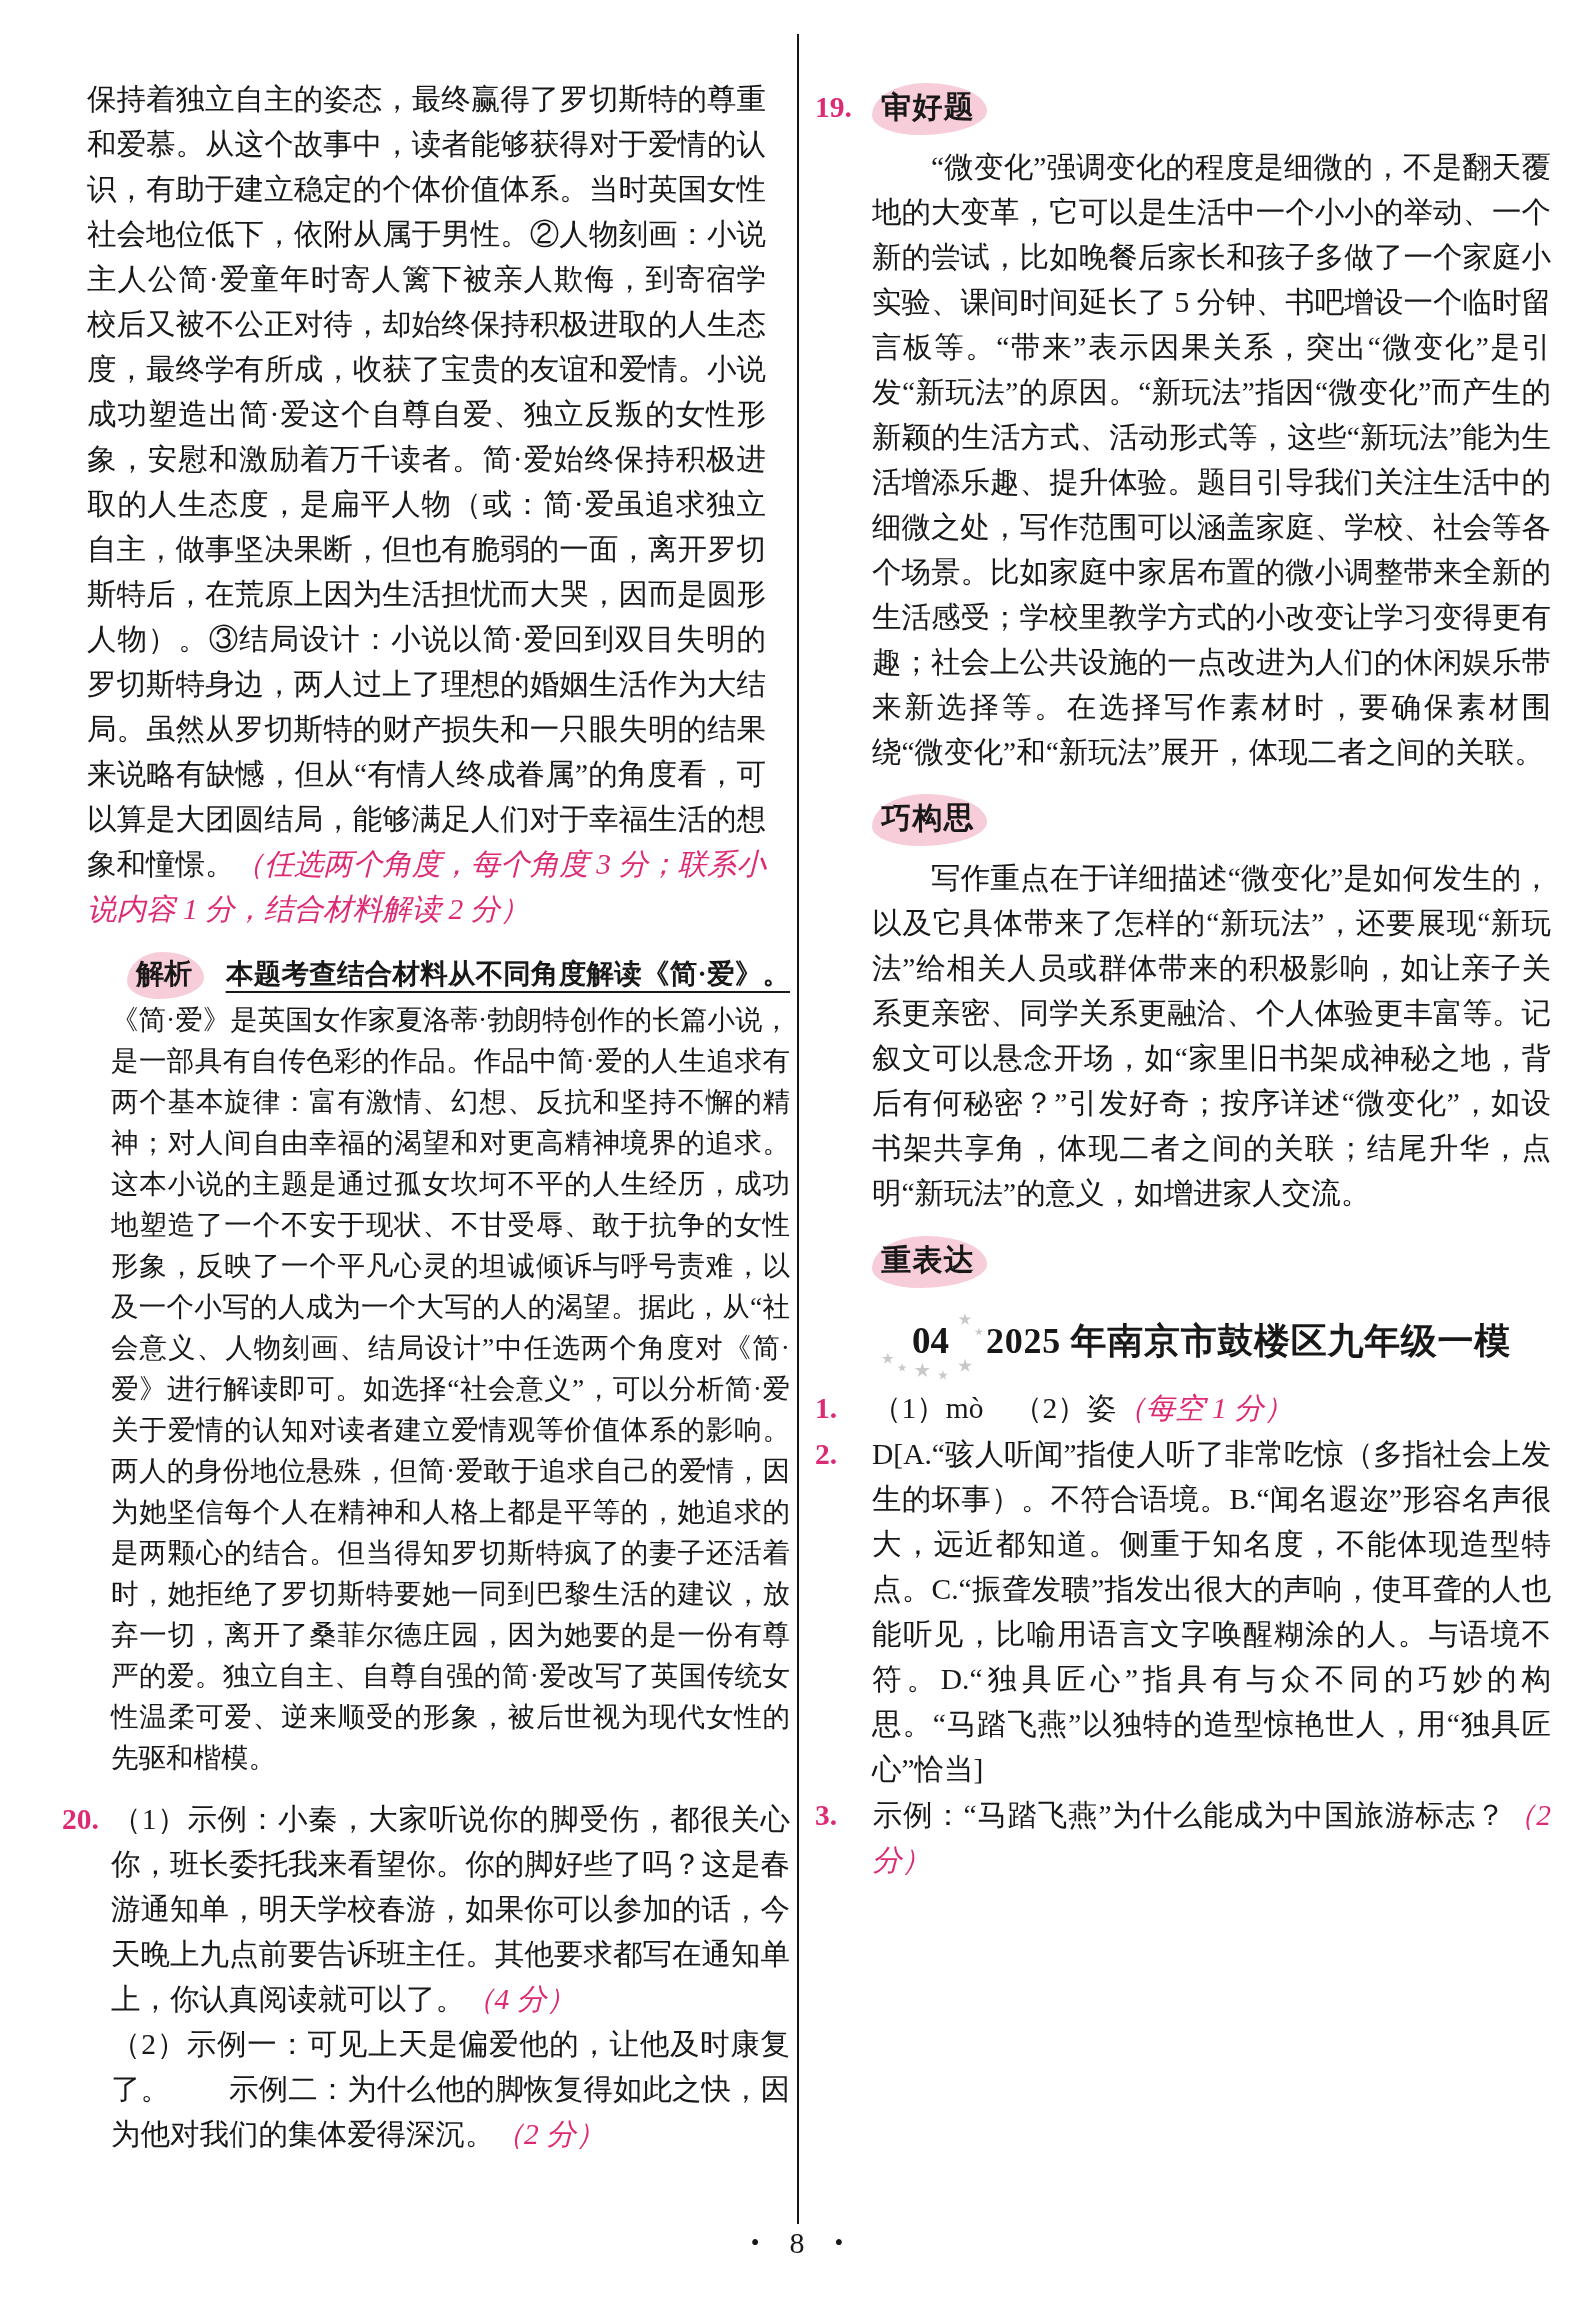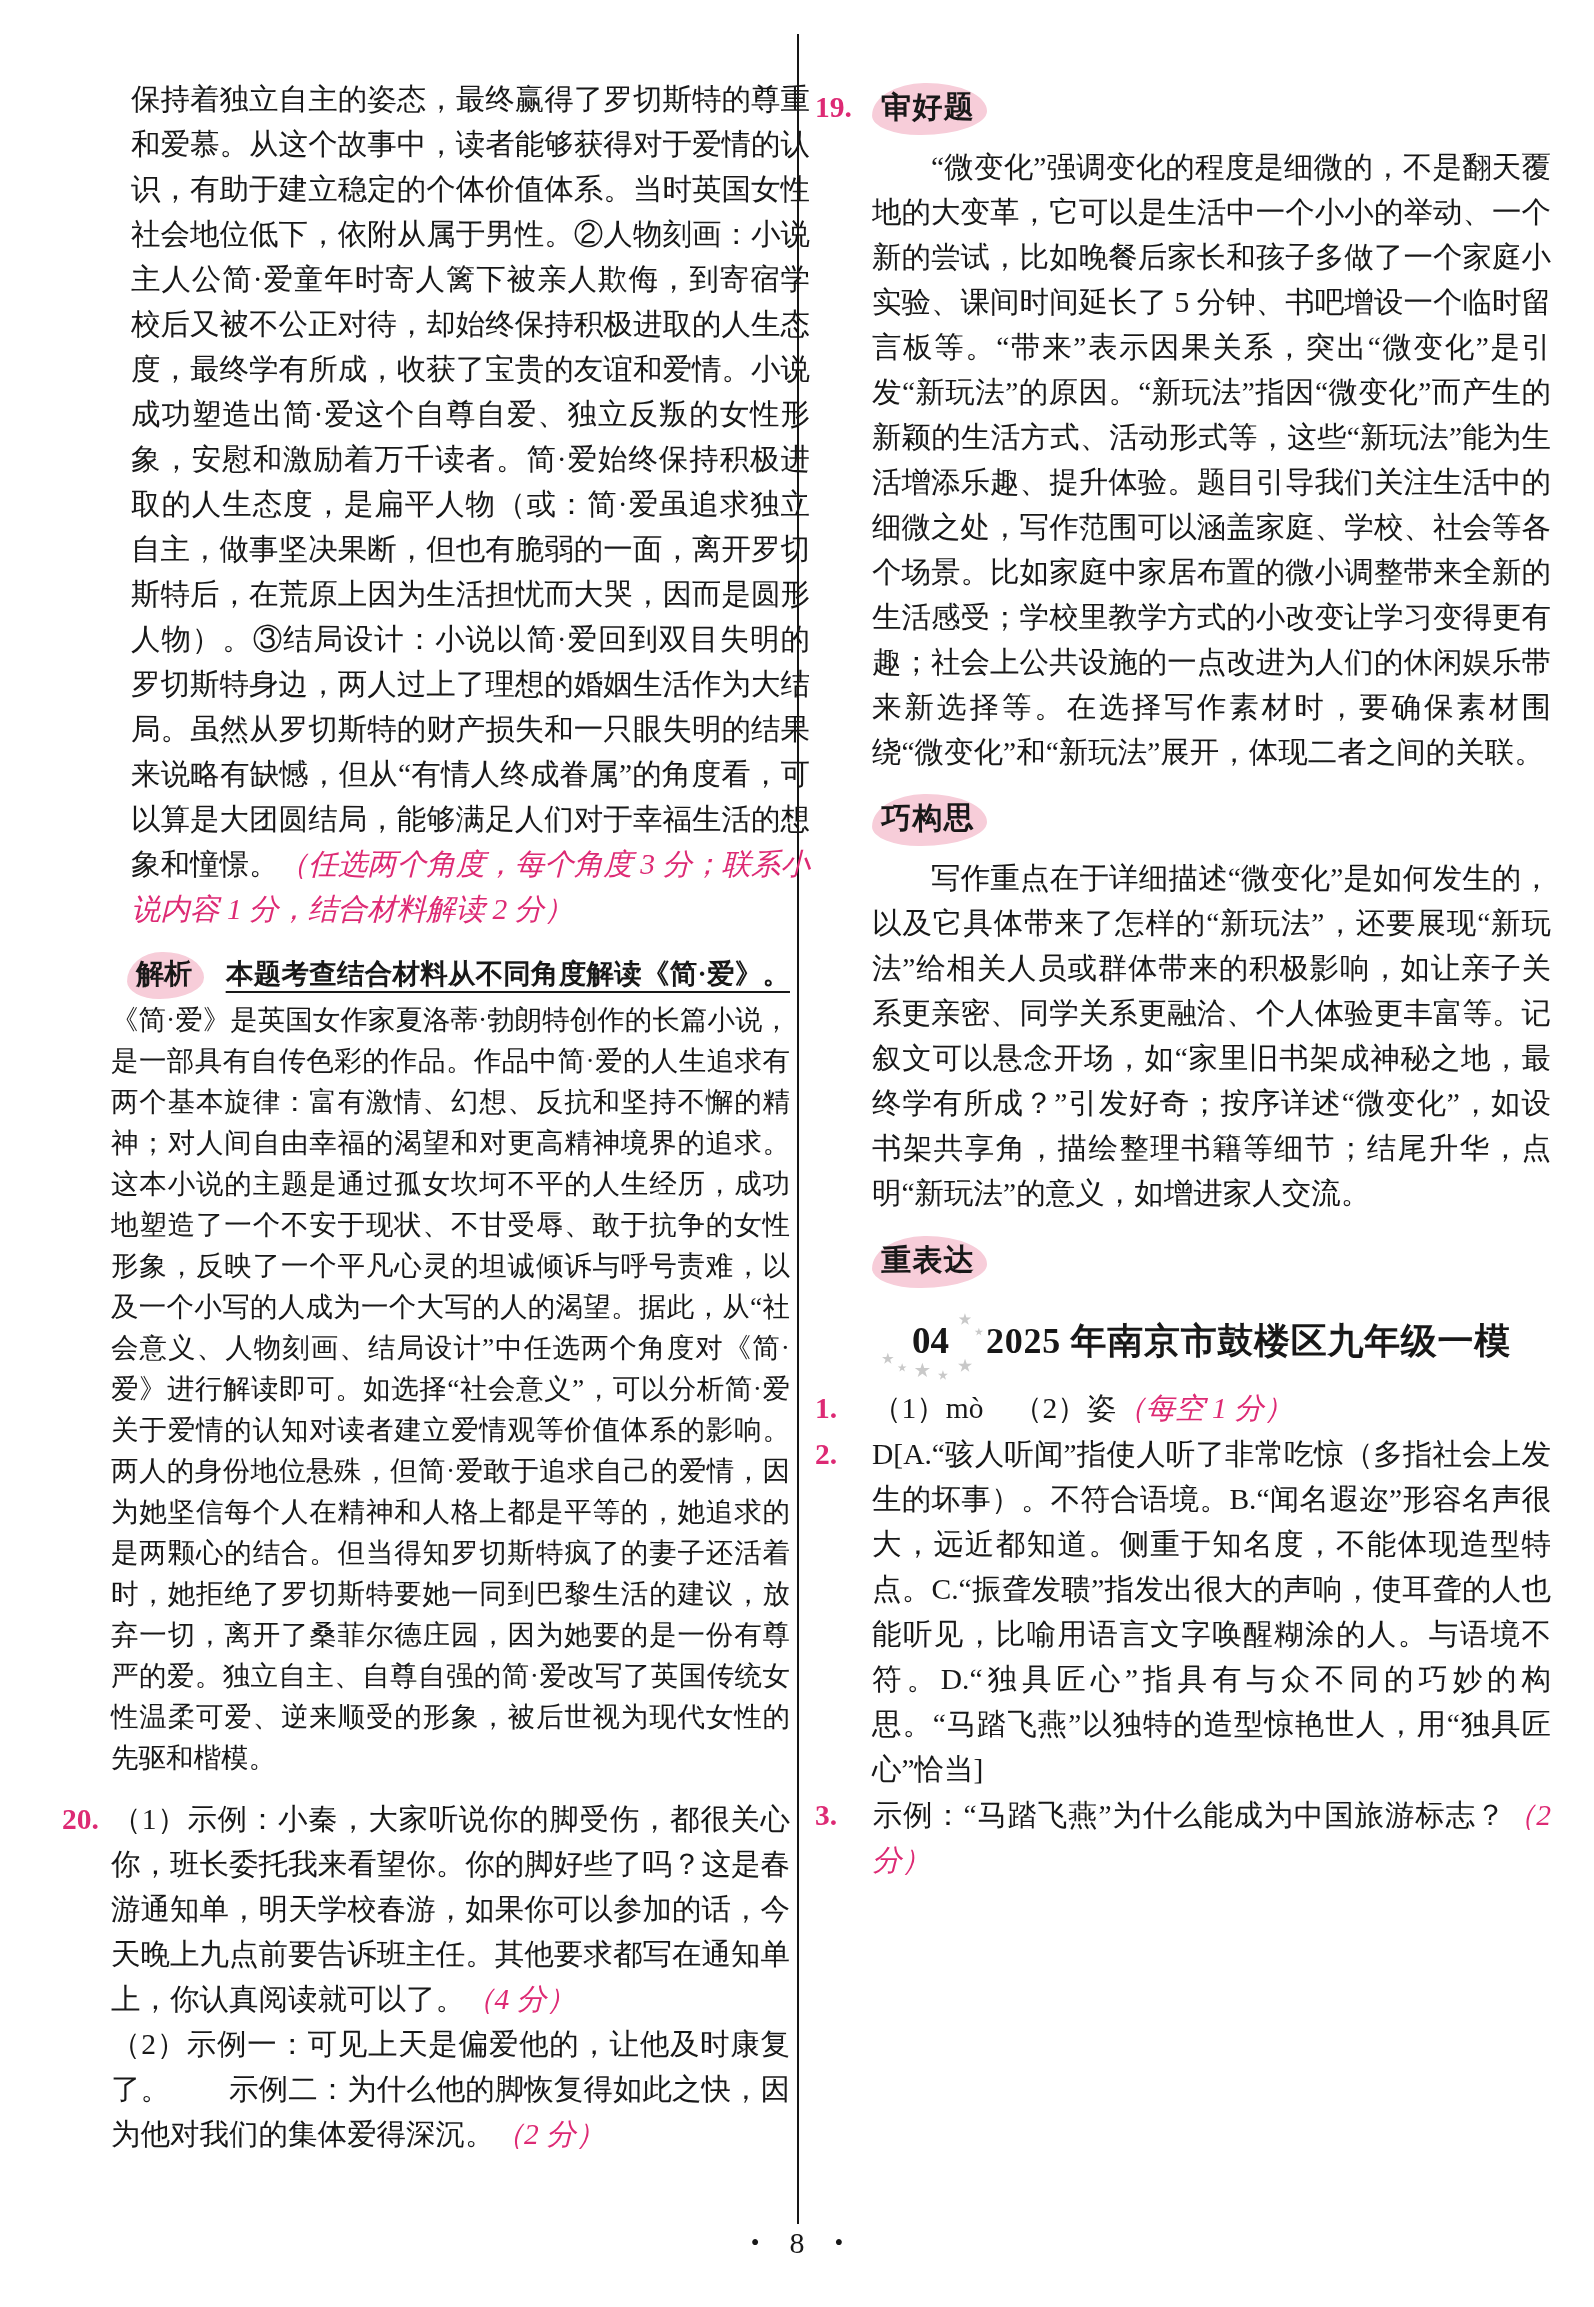--- a/index.html
+++ b/index.html
@@ -25,21 +25,21 @@
   
   .col{position:absolute;}
   .col.left{left:62px;top:77px;width:728px;}
   .col.right{left:815px;top:83px;width:736px;}
   .para{
     margin:0;
     text-align:justify;
     text-justify:inter-ideograph;
     line-height:45px;
   }
-  .col.left .cont{margin-left:69px;width:679px;}
+  .col.left .cont{margin-left:25px;width:679px;}
   
   .analysis{
     margin:19.7px 0 0 49px;width:679px;
     font-size:27.5px;line-height:41px;
     text-align:justify;text-justify:inter-ideograph;
   }
   .label{
     font-family:"Liberation Sans","DejaVu Sans",sans-serif;
     font-weight:700;font-size:28px;
     margin-left:15.7px;margin-right:22px;
@@ -132,21 +132,21 @@
     <div class="body">
 
       <div class="sec-head">
         <span class="num">19.</span><span class="hl heading">审好题</span>
       </div>
       <p class="para indent">“微变化”强调变化的程度是细微的，不是翻天覆地的大变革，它可以是生活中一个小小的举动、一个新的尝试，比如晚餐后家长和孩子多做了一个家庭小实验、课间时间延长了 5 分钟、书吧增设一个临时留言板等。“带来”表示因果关系，突出“微变化”是引发“新玩法”的原因。“新玩法”指因“微变化”而产生的新颖的生活方式、活动形式等，这些“新玩法”能为生活增添乐趣、提升体验。题目引导我们关注生活中的细微之处，写作范围可以涵盖家庭、学校、社会等各个场景。比如家庭中家居布置的微小调整带来全新的生活感受；学校里教学方式的小改变让学习变得更有趣；社会上公共设施的一点改进为人们的休闲娱乐带来新选择等。在选择写作素材时，要确保素材围绕“微变化”和“新玩法”展开，体现二者之间的关联。</p>
 
       <div class="sec-head later">
         <span class="hl heading">巧构思</span>
       </div>
-      <p class="para indent">写作重点在于详细描述“微变化”是如何发生的，以及它具体带来了怎样的“新玩法”，还要展现“新玩法”给相关人员或群体带来的积极影响，如让亲子关系更亲密、同学关系更融洽、个人体验更丰富等。记叙文可以悬念开场，如“家里旧书架成神秘之地，最终学有所成？”引发好奇；按序详述“微变化”，如设书架共享角，描绘整理书籍等细节；结尾升华，点明“新玩法”的意义，如增进家人交流。</p>
+      <p class="para indent">写作重点在于详细描述“微变化”是如何发生的，以及它具体带来了怎样的“新玩法”，还要展现“新玩法”给相关人员或群体带来的积极影响，如让亲子关系更亲密、同学关系更融洽、个人体验更丰富等。记叙文可以悬念开场，如“家里旧书架成神秘之地，背后有何秘密？”引发好奇；按序详述“微变化”，如设书架共享角，体现二者之间的关联；结尾升华，点明“新玩法”的意义，如增进家人交流。</p>
 
       <div class="sec-head later">
         <span class="hl heading">重表达</span>
       </div>
 
       <div class="sec-header">
         <span class="badge-wrap">
           <span class="star s1">★</span>
           <span class="star s2">★</span>
           <span class="star s3">★</span>

